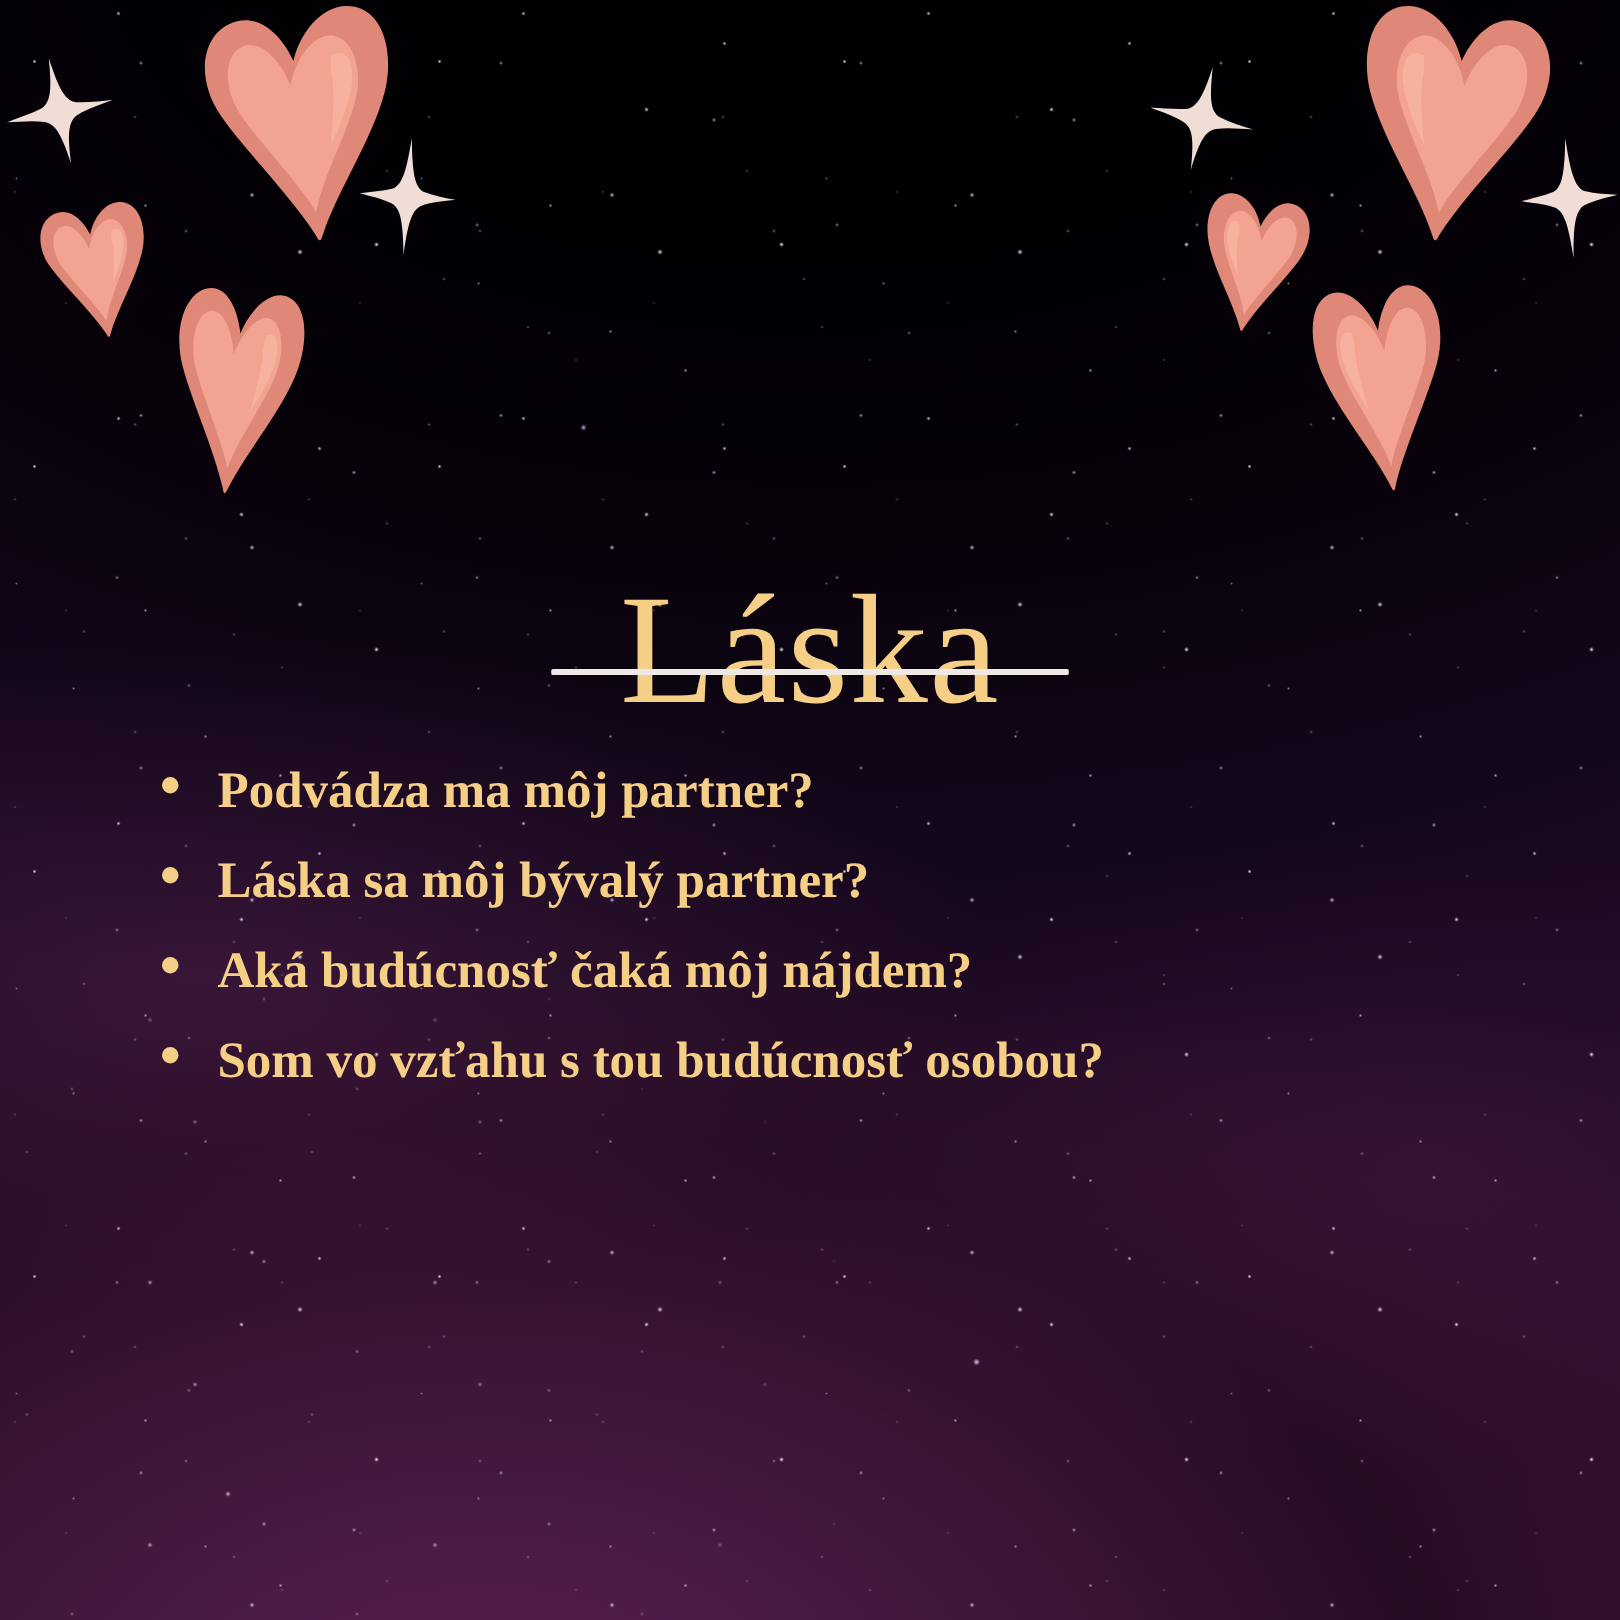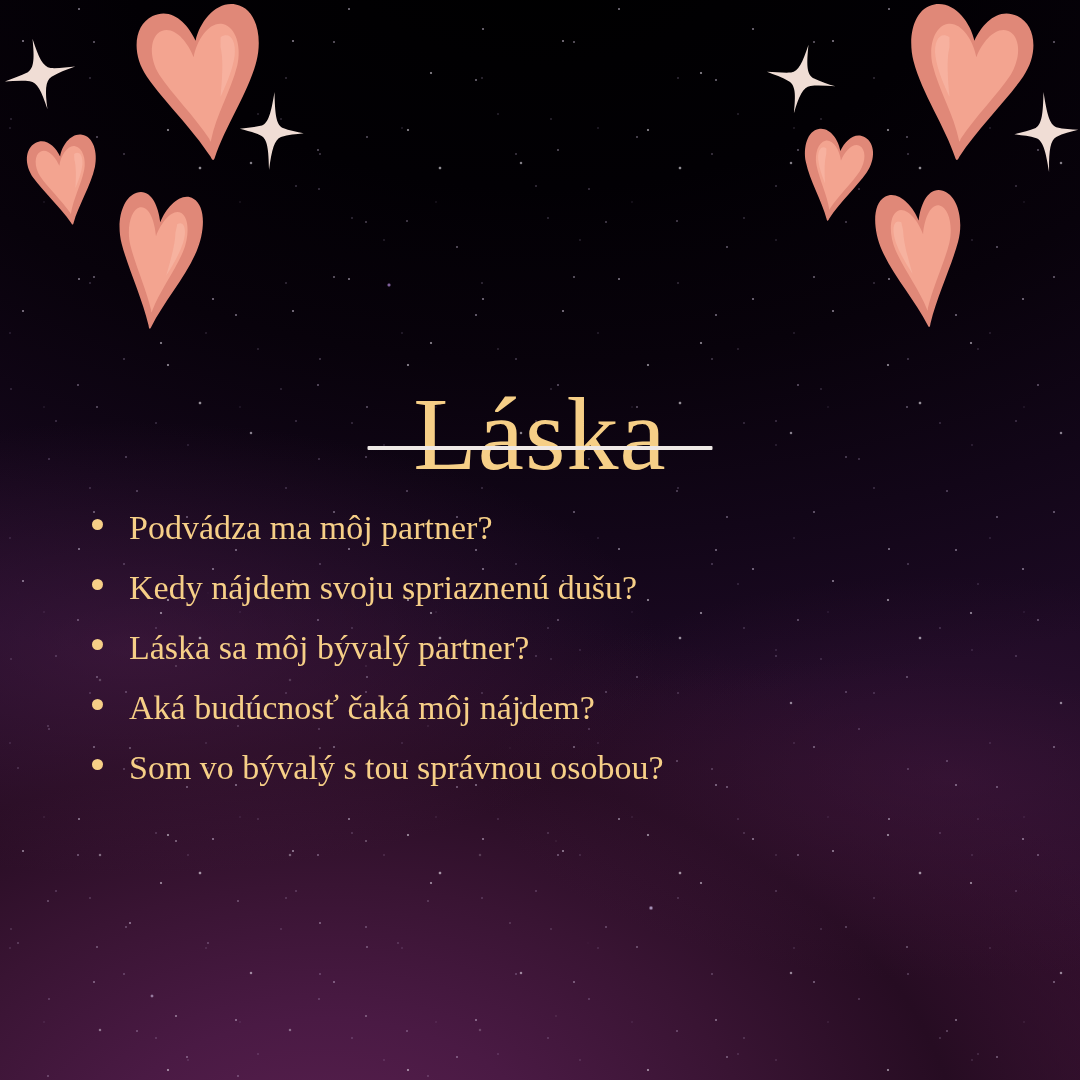--- a/index.html
+++ b/index.html
@@ -165,25 +165,26 @@
     transform: translateX(-50%);
     width: 345px;
     height: 4px;
     background: #efe9e6;
     border-radius: 1px;
   }
 
   .question-list {
     position: absolute;
     top: 498px;
-    left: 92px;
+    left: 108px;
     width: 900px;
     margin: 0;
     padding: 0;
     list-style: none;
+    font-weight: bold;
   }
   .question-item {
     display: flex;
     align-items: baseline;
     height: 60px;
     color: #f6cf87;
     font-size: 34px;
     line-height: 60px;
     font-family: "Liberation Serif", "DejaVu Serif", serif;
     white-space: nowrap;
@@ -312,33 +313,29 @@
   <div class="content">
 
     <h1 class="title">Láska</h1>
 
     <div class="divider"></div>
 
     <ul class="question-list">
       <li class="question-item">
         <span class="bullet"></span>
         <span class="q-text">Podvádza ma môj partner?</span>
-      </li>
-      <li class="question-item">
-        <span class="bullet"></span>
-        <span class="q-text">Kedy nájdem svoju spriaznenú dušu?</span>
       </li>
       <li class="question-item">
         <span class="bullet"></span>
         <span class="q-text">Láska sa môj bývalý partner?</span>
       </li>
       <li class="question-item">
         <span class="bullet"></span>
         <span class="q-text">Aká budúcnosť čaká môj nájdem?</span>
       </li>
       <li class="question-item">
         <span class="bullet"></span>
-        <span class="q-text">Som vo bývalý s tou správnou osobou?</span>
+        <span class="q-text">Som vo vzťahu s tou budúcnosť osobou?</span>
       </li>
     </ul>
 
   </div>
 </div>
 
 </body></html>

